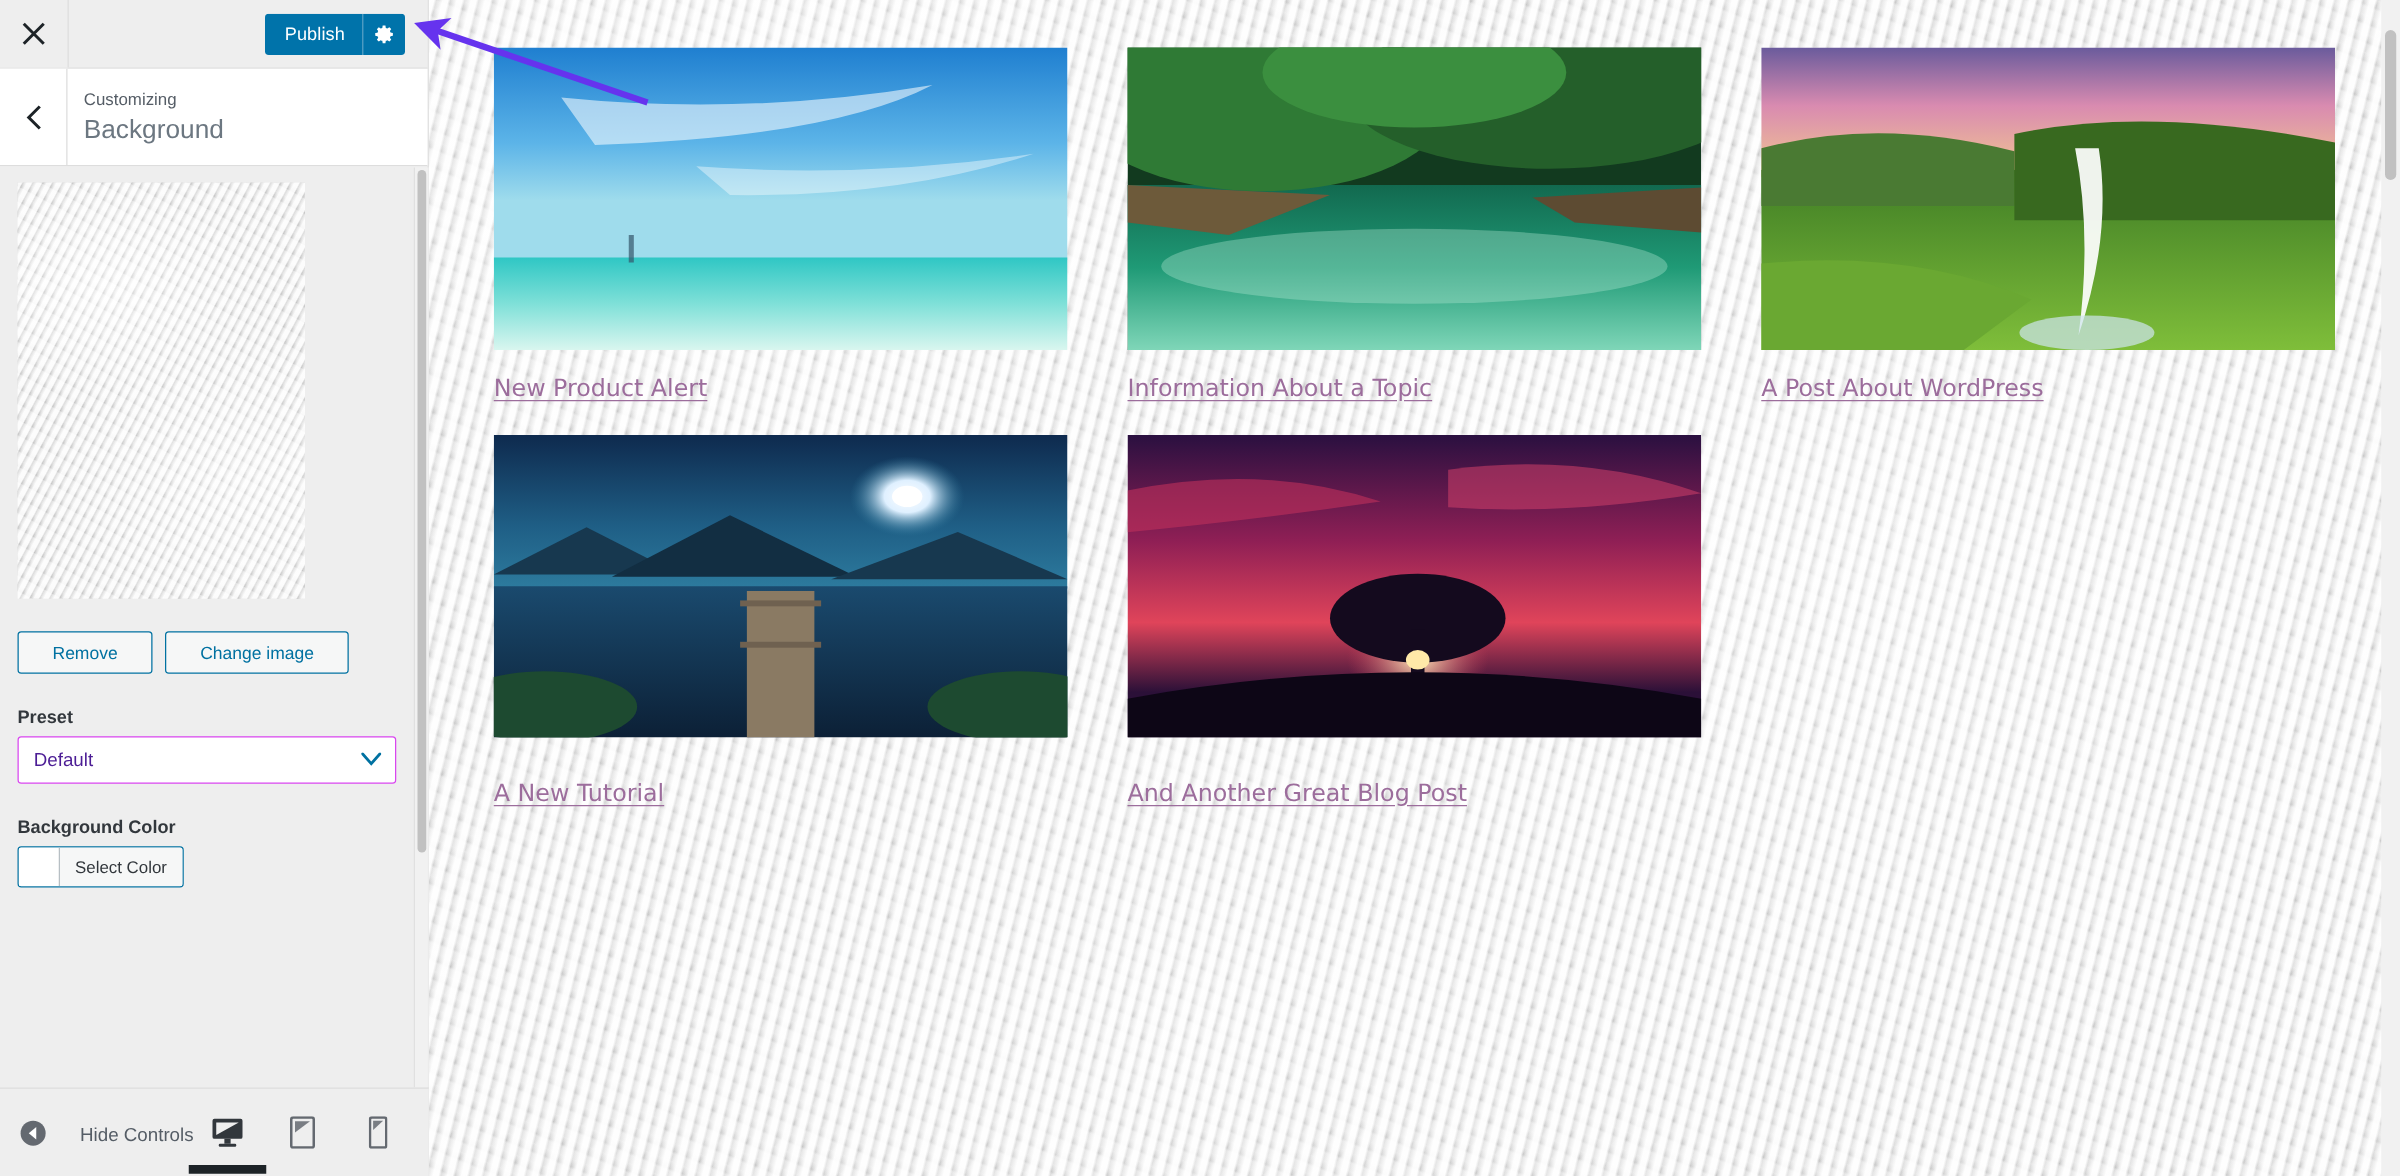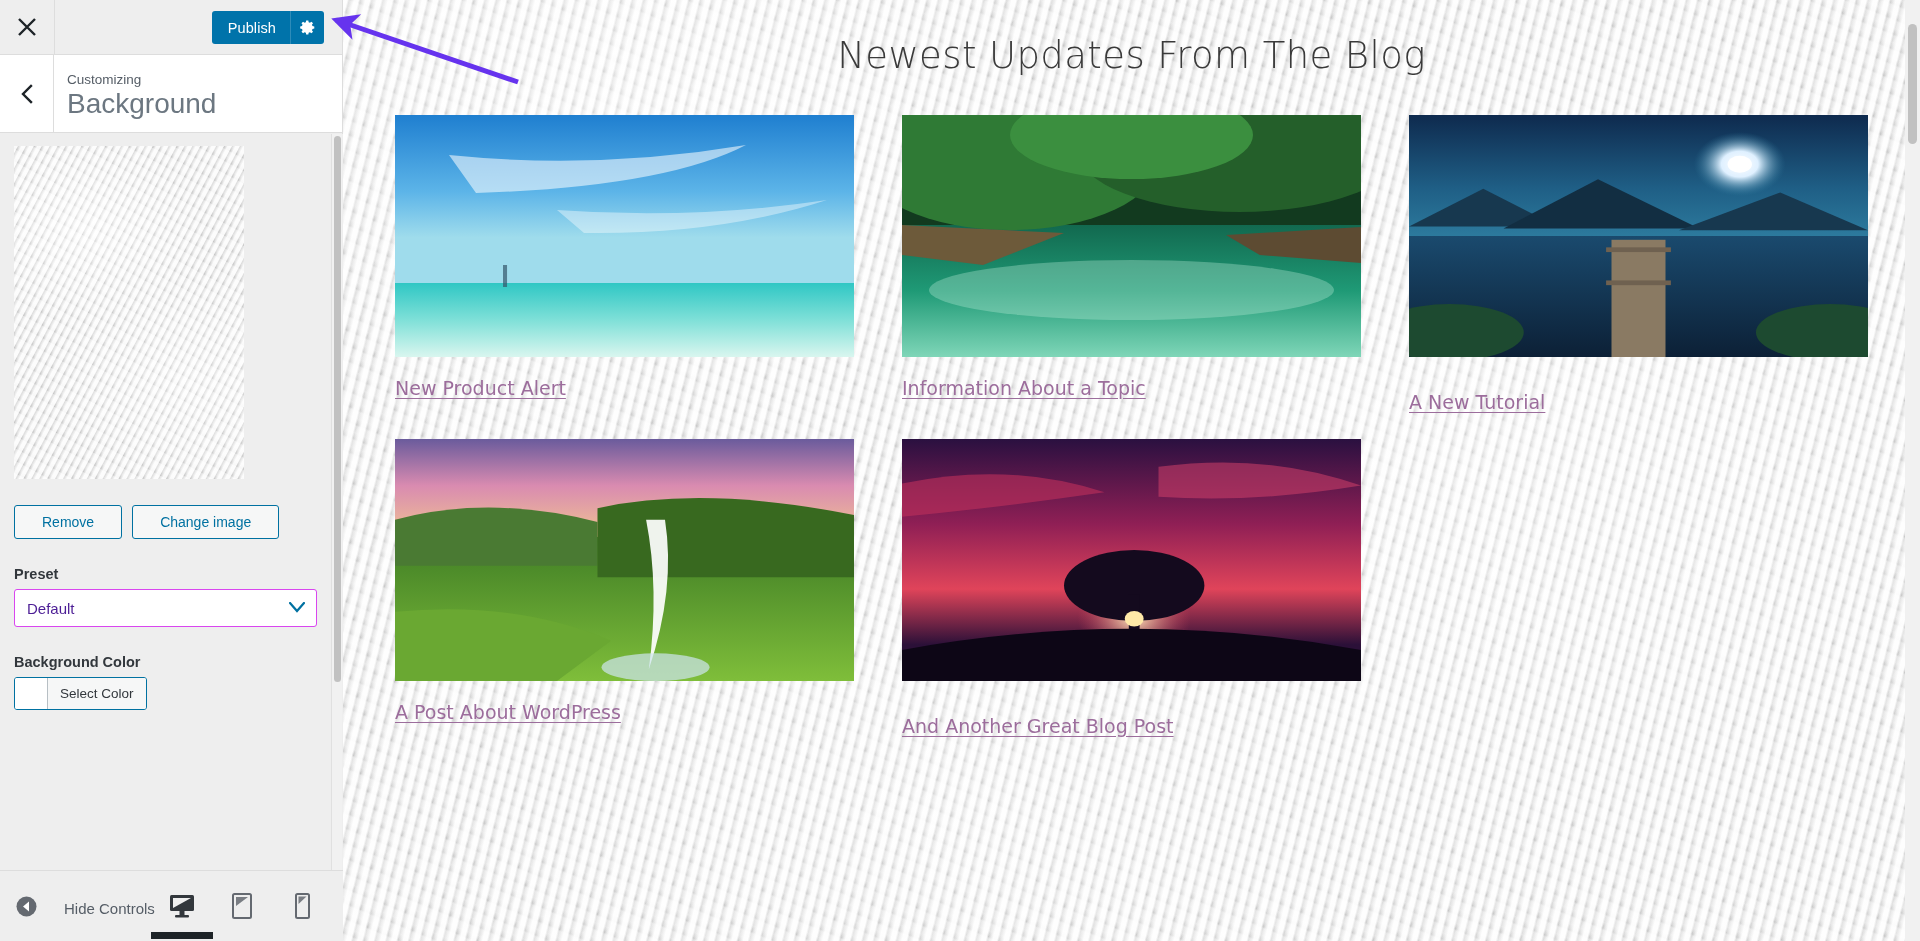--- a/index.html
+++ b/index.html
@@ -80,21 +80,21 @@
     cursor: pointer;
   }
   .panel-titles { padding-left: 13px; }
   .panel-sub {
     font-size: 13.5px;
     color: #555d66;
     line-height: 18px;
     margin-bottom: 2px;
   }
   .panel-main {
-    font-size: 28px;
+    font-size: 21px;
     color: #6c7781;
     font-weight: 400;
     line-height: 26px;
   }
 
   
   .controls {
     position: absolute;
     top: 134px; left: 0;
     width: 343px;
@@ -302,21 +302,20 @@
     pointer-events: none;
   }
 </style>
 </head>
 <body>
 
 <div id="app">
 
   <div id="preview">
 
-    <div class="preview-title">Newest Updates From The Blog</div>
 
     <div class="grid">
 
       <div class="card">
         <svg class="thumb" viewBox="0 0 340 242" preserveAspectRatio="none">
           <defs>
             <linearGradient id="g1sky" x1="0" y1="0" x2="0" y2="1">
               <stop offset="0" stop-color="#1f7fd0"></stop>
                 <stop offset="0.45" stop-color="#5cb4e8"></stop>
               <stop offset="0.72" stop-color="#9fdcec"></stop>
@@ -348,20 +347,44 @@
           <rect width="340" height="242" fill="#123a1f"></rect>
           <rect y="110" width="340" height="132" fill="url(#g2w)"></rect>
           <ellipse cx="80" cy="45" rx="110" ry="70" fill="#2f7a35"></ellipse>
           <ellipse cx="250" cy="35" rx="120" ry="62" fill="#245f2a"></ellipse>
           <ellipse cx="170" cy="20" rx="90" ry="44" fill="#3b8f3f"></ellipse>
           <path d="M0 110 L120 118 L60 150 L0 140 Z" fill="#6d5a3a"></path>
           <path d="M240 120 L340 112 L340 148 L265 140 Z" fill="#5d4b32"></path>
           <ellipse cx="170" cy="175" rx="150" ry="30" fill="#b9ecd6" opacity="0.35"></ellipse>
         </svg>
         <a class="card-link">Information About a Topic</a>
+      </div>
+
+      <div class="card">
+        <svg class="thumb" viewBox="0 0 340 210" preserveAspectRatio="none">
+          <defs>
+            <linearGradient id="g4s" x1="0" y1="0" x2="0" y2="1">
+              <stop offset="0" stop-color="#6a5b9c"></stop>
+                <stop offset="0.45" stop-color="#d98bb0"></stop>
+              <stop offset="1" stop-color="#f3c98f"></stop>
+            </linearGradient>
+            <linearGradient id="g4g" x1="0" y1="0" x2="0" y2="1">
+              <stop offset="0" stop-color="#3f7d25"></stop>
+                <stop offset="1" stop-color="#7fbe3a"></stop>
+            </linearGradient>
+          </defs>
+          <rect width="340" height="90" fill="url(#g4s)"></rect>
+          <rect y="85" width="340" height="125" fill="url(#g4g)"></rect>
+          <path d="M0 70 Q70 48 150 72 L150 110 L0 110 Z" fill="#4a7a33"></path>
+          <path d="M150 60 Q230 40 340 66 L340 120 L150 120 Z" fill="#38691f"></path>
+          <path d="M186 70 Q196 130 188 200 Q208 130 200 70 Z" fill="#ffffff" opacity="0.92"></path>
+          <ellipse cx="193" cy="198" rx="40" ry="12" fill="#cfe5f0" opacity="0.7"></ellipse>
+          <path d="M0 150 Q90 140 160 175 L120 210 L0 210 Z" fill="#6aa832"></path>
+        </svg>
+        <a class="card-link">A Post About WordPress</a>
       </div>
 
       <div class="card offset">
         <svg class="thumb" viewBox="0 0 340 256" preserveAspectRatio="none">
           <defs>
             <linearGradient id="g3s" x1="0" y1="0" x2="0" y2="1">
               <stop offset="0" stop-color="#0e2a4e"></stop>
                 <stop offset="0.6" stop-color="#1f5f86"></stop>
               <stop offset="1" stop-color="#2d7b9e"></stop>
             </linearGradient>
@@ -384,44 +407,20 @@
           <path d="M200 122 L275 82 L340 122 Z" fill="#17384f"></path>
           <rect x="150" y="132" width="40" height="124" fill="#8a7a63"></rect>
           <rect x="146" y="140" width="48" height="5" fill="#6f6150"></rect>
           <rect x="146" y="175" width="48" height="5" fill="#6f6150"></rect>
           <ellipse cx="30" cy="230" rx="55" ry="30" fill="#1d4a30"></ellipse>
           <ellipse cx="312" cy="230" rx="55" ry="30" fill="#1d4a30"></ellipse>
         </svg>
         <a class="card-link">A New Tutorial</a>
       </div>
 
-      <div class="card">
-        <svg class="thumb" viewBox="0 0 340 210" preserveAspectRatio="none">
-          <defs>
-            <linearGradient id="g4s" x1="0" y1="0" x2="0" y2="1">
-              <stop offset="0" stop-color="#6a5b9c"></stop>
-                <stop offset="0.45" stop-color="#d98bb0"></stop>
-              <stop offset="1" stop-color="#f3c98f"></stop>
-            </linearGradient>
-            <linearGradient id="g4g" x1="0" y1="0" x2="0" y2="1">
-              <stop offset="0" stop-color="#3f7d25"></stop>
-                <stop offset="1" stop-color="#7fbe3a"></stop>
-            </linearGradient>
-          </defs>
-          <rect width="340" height="90" fill="url(#g4s)"></rect>
-          <rect y="85" width="340" height="125" fill="url(#g4g)"></rect>
-          <path d="M0 70 Q70 48 150 72 L150 110 L0 110 Z" fill="#4a7a33"></path>
-          <path d="M150 60 Q230 40 340 66 L340 120 L150 120 Z" fill="#38691f"></path>
-          <path d="M186 70 Q196 130 188 200 Q208 130 200 70 Z" fill="#ffffff" opacity="0.92"></path>
-          <ellipse cx="193" cy="198" rx="40" ry="12" fill="#cfe5f0" opacity="0.7"></ellipse>
-          <path d="M0 150 Q90 140 160 175 L120 210 L0 210 Z" fill="#6aa832"></path>
-        </svg>
-        <a class="card-link">A Post About WordPress</a>
-      </div>
-
 
       <div class="card offset">
         <svg class="thumb" viewBox="0 0 340 218" preserveAspectRatio="none">
           <defs>
             <linearGradient id="g6" x1="0" y1="0" x2="0" y2="1">
               <stop offset="0" stop-color="#2a1040"></stop>
                 <stop offset="0.35" stop-color="#8f1f55"></stop>
               <stop offset="0.62" stop-color="#e0445a"></stop>
                 <stop offset="0.85" stop-color="#2b1038"></stop>
             </linearGradient>

